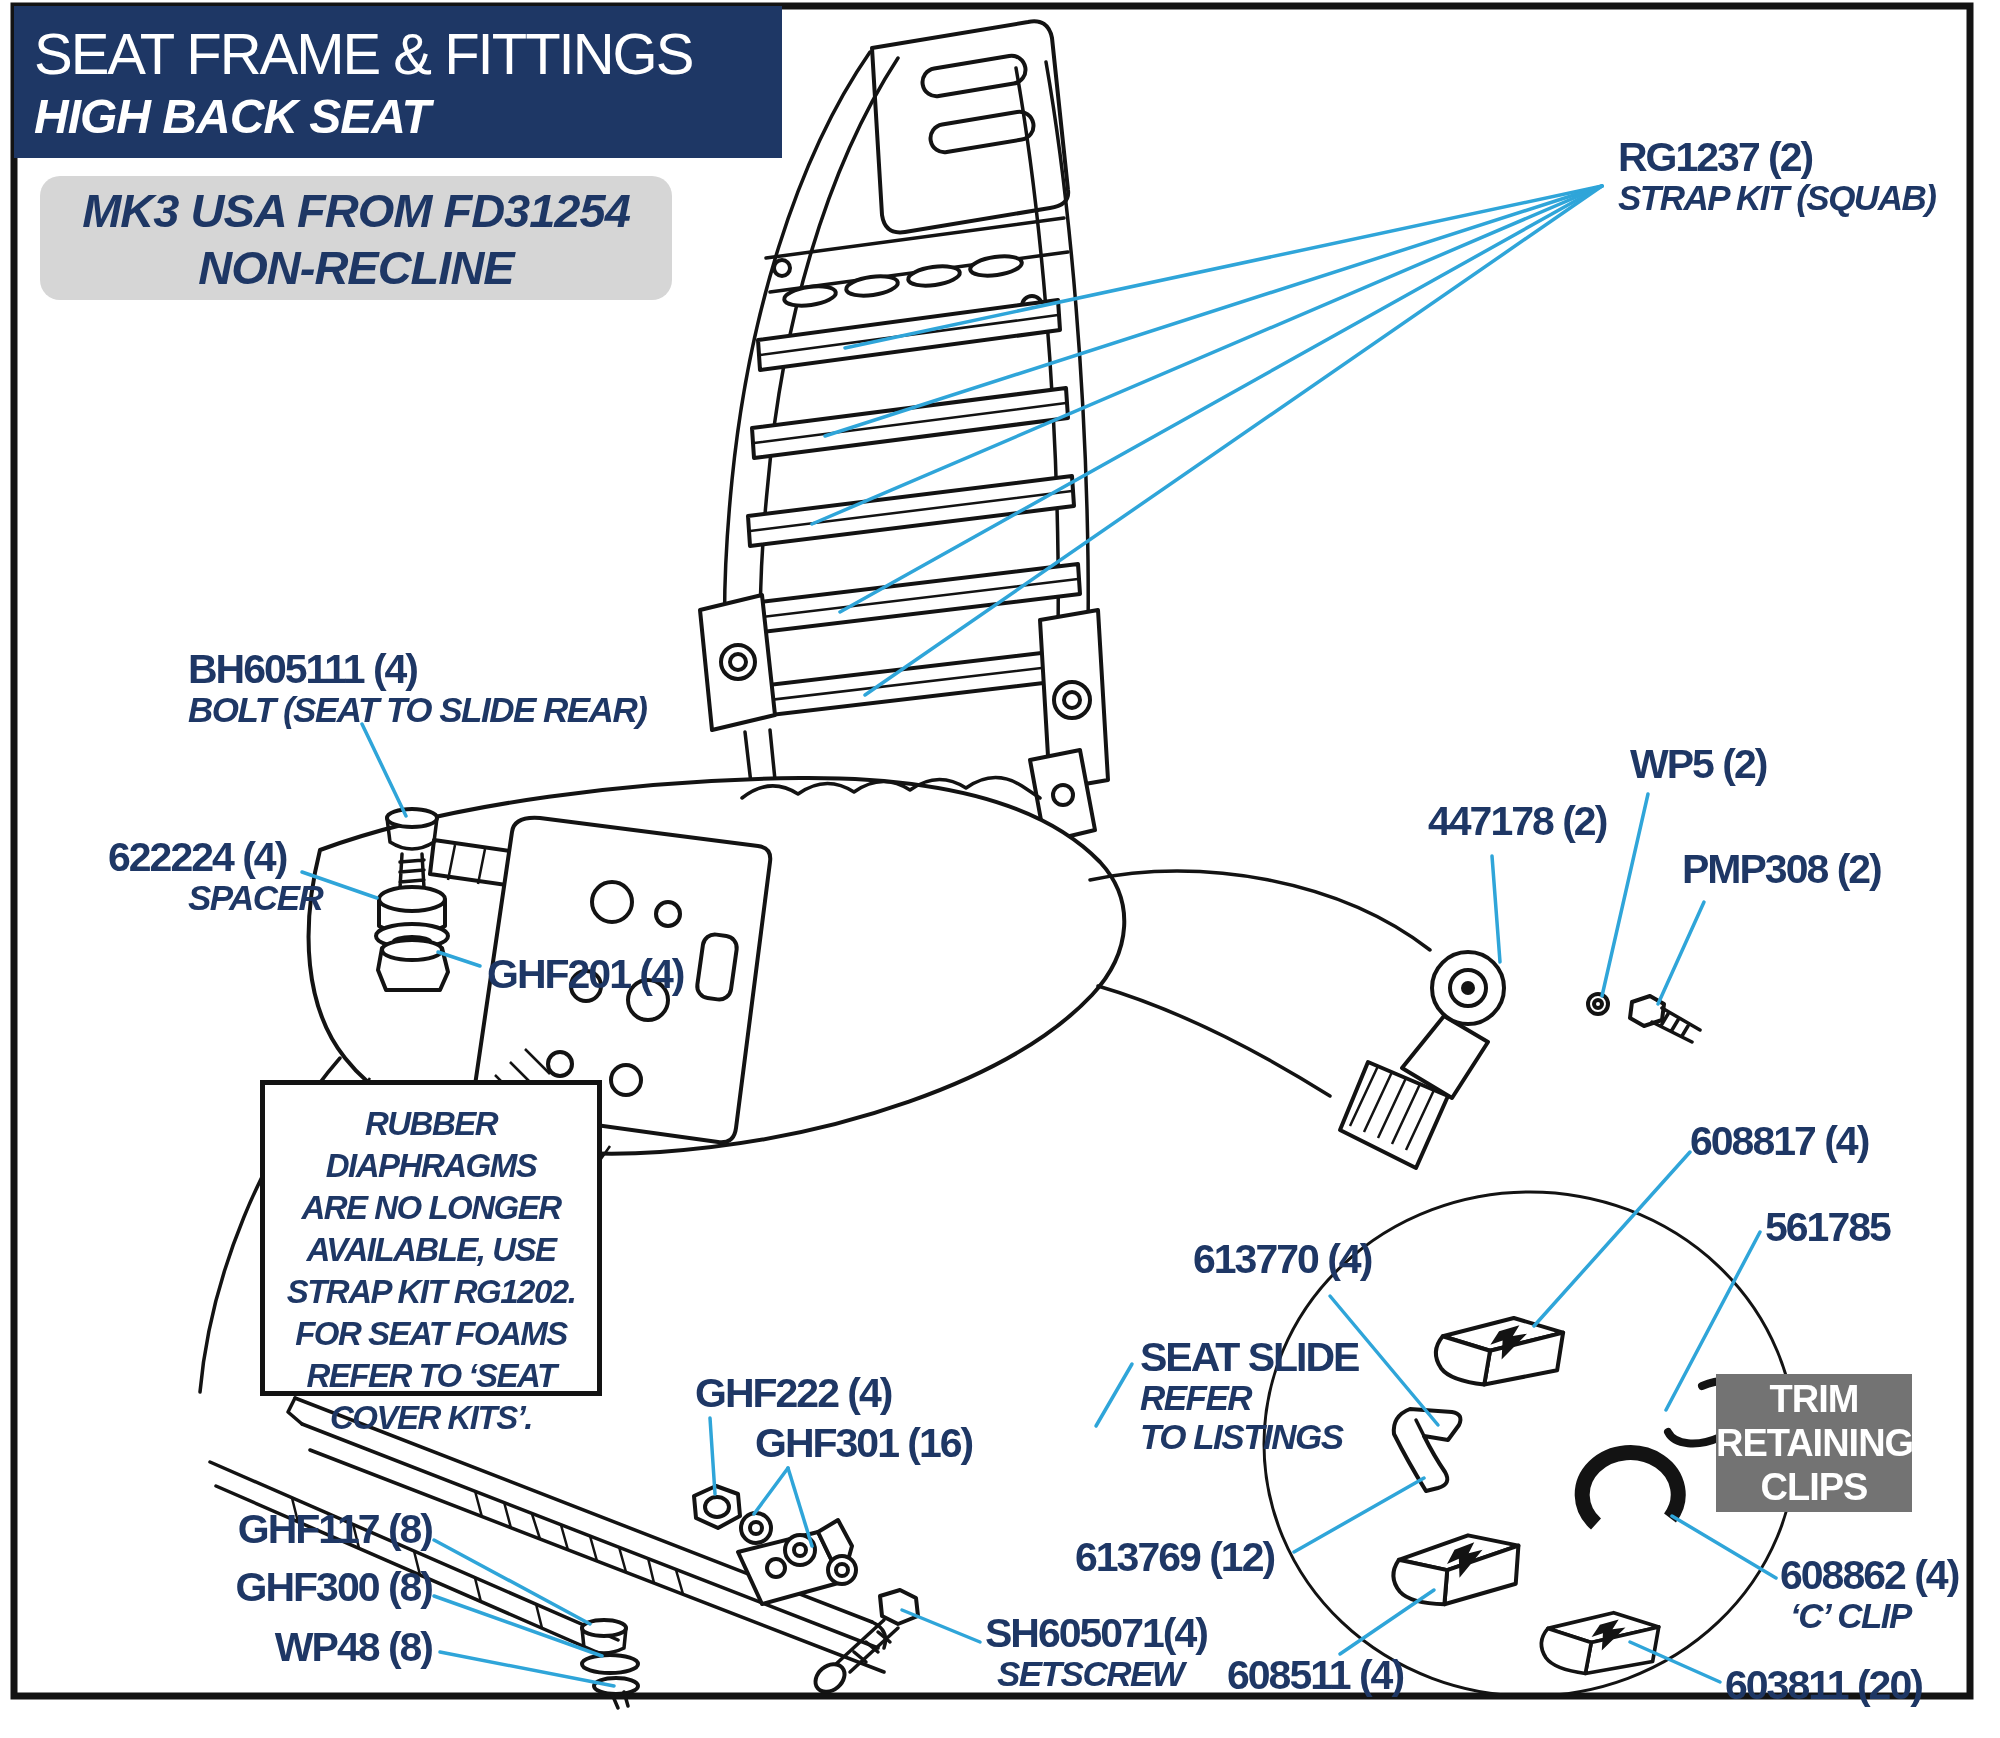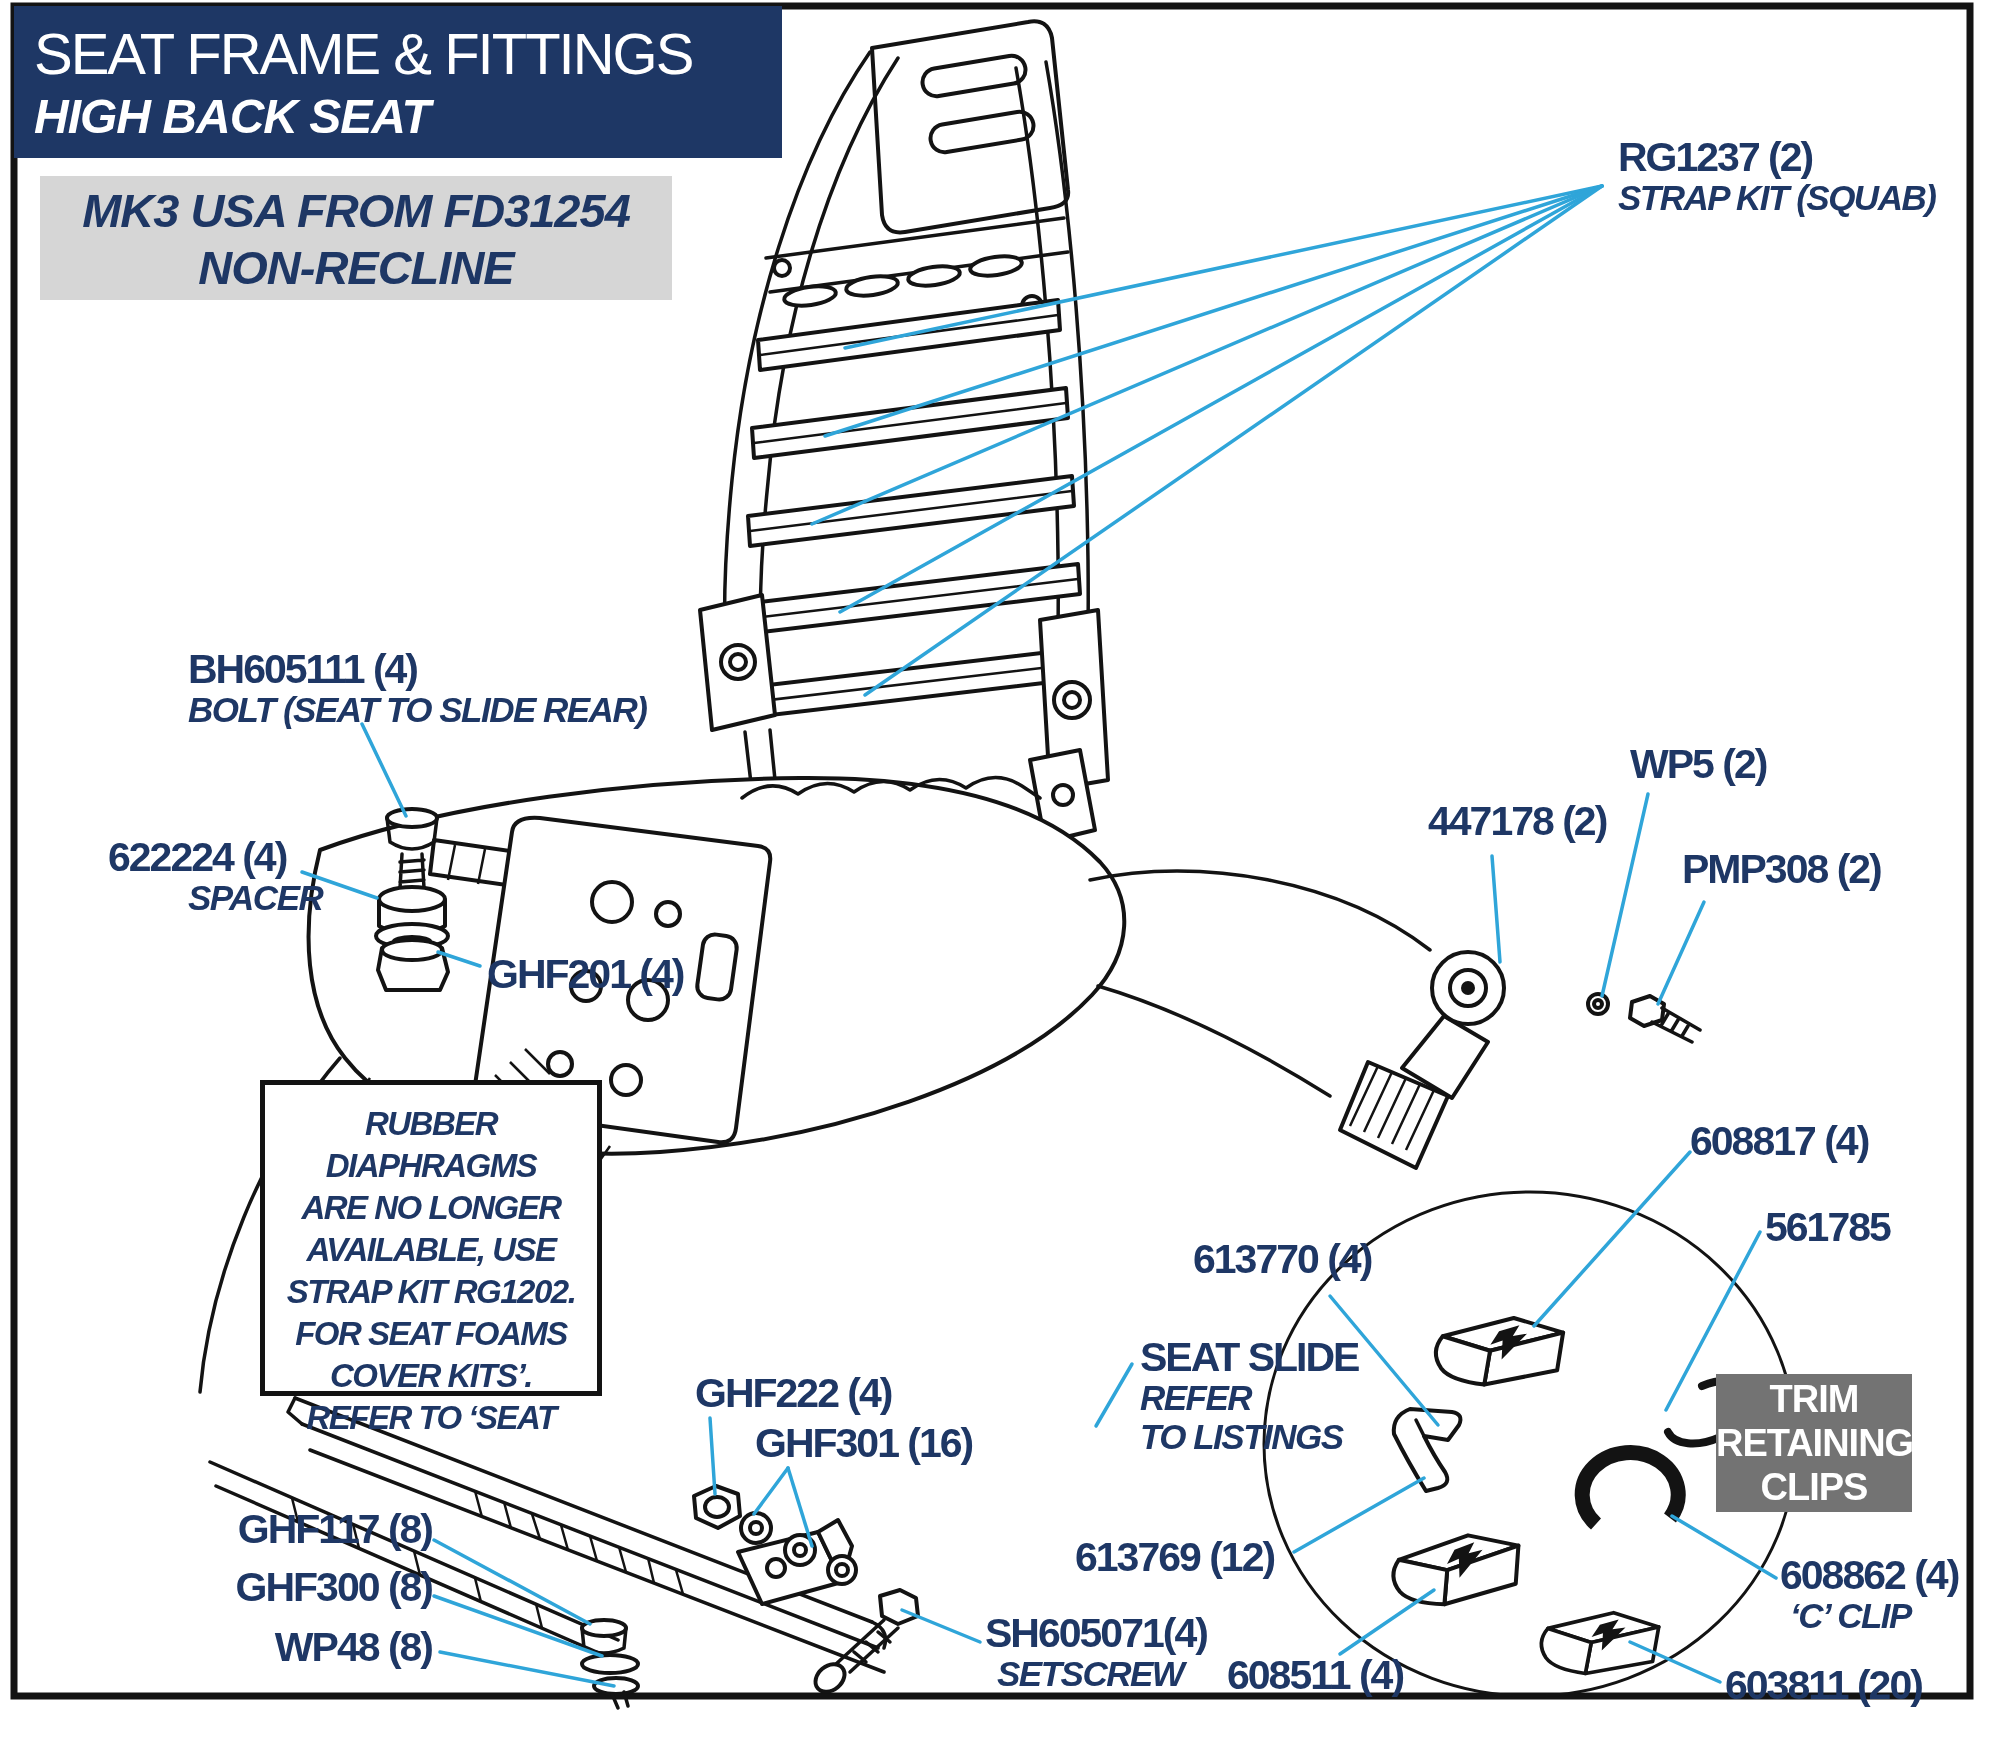--- a/index.html
+++ b/index.html
@@ -10,21 +10,21 @@
   .w{fill:#ffffff;stroke:#131313;stroke-width:4;stroke-linejoin:round;}
   .lead{stroke:#2fa5d9;stroke-width:3.5;stroke-linecap:round;fill:none;}
   .hatch{stroke:#131313;stroke-width:2.5;}
   
   .hdr{position:absolute;left:14px;top:6px;width:768px;height:152px;background:#1e3765;color:#fff;
        padding:14px 0 0 20px;box-sizing:border-box;z-index:5;}
   .hdr .t1{font-size:58px;font-weight:normal;letter-spacing:-2px;white-space:nowrap;}
   .hdr .t2{font-size:48px;font-weight:bold;font-style:italic;letter-spacing:-1px;margin-top:2px;}
   .variant{position:absolute;left:40px;top:176px;width:632px;height:124px;background:#d6d6d6;z-index:5;
        color:#1e3765;text-align:center;font-weight:bold;font-style:italic;font-size:47px;
-       line-height:57px;letter-spacing:-1px;padding-top:6px;box-sizing:border-box;}
+       line-height:57px;letter-spacing:-1px;padding-top:6px;box-sizing:border-box;border-radius:20px;}
   
   .plabel{position:absolute;color:#1e3765;z-index:4;}
   .plabel .main{font-size:41px;font-weight:bold;letter-spacing:-2px;white-space:nowrap;line-height:1.05;}
   .plabel .sub{font-size:35px;font-weight:bold;font-style:italic;letter-spacing:-1.5px;white-space:nowrap;line-height:1.1;}
   .ralign{width:212px;text-align:right;}
   .notebox{position:absolute;left:260px;top:1080px;width:342px;height:316px;background:#fff;
        border:5px solid #131313;box-sizing:border-box;z-index:4;color:#1e3765;text-align:center;
        font-weight:bold;font-style:italic;font-size:33px;line-height:42px;letter-spacing:-1.5px;padding-top:18px;}
   .trimbox{position:absolute;left:1716px;top:1374px;width:196px;height:138px;background:#737373;z-index:6;
        color:#ffffff;text-align:center;font-weight:bold;font-size:38px;line-height:44px;
@@ -237,22 +237,22 @@
     <div>MK3 USA FROM FD31254</div>
     <div>NON-RECLINE</div>
   </div>
 
   <div class="notebox">
     <div>RUBBER DIAPHRAGMS</div>
     <div>ARE NO LONGER</div>
     <div>AVAILABLE, USE</div>
     <div>STRAP KIT RG1202.</div>
     <div>FOR SEAT FOAMS</div>
+    <div>REFER TO ‘SEAT</div>
     <div>COVER KITS’.</div>
-    <div>REFER TO ‘SEAT</div>
   </div>
 
   <div class="trimbox">
     <div>TRIM</div>
     <div>RETAINING</div>
     <div>CLIPS</div>
   </div>
 
   <div class="plabel" style="left:1618px;top:136px">
     <div class="main">RG1237 (2)</div>

